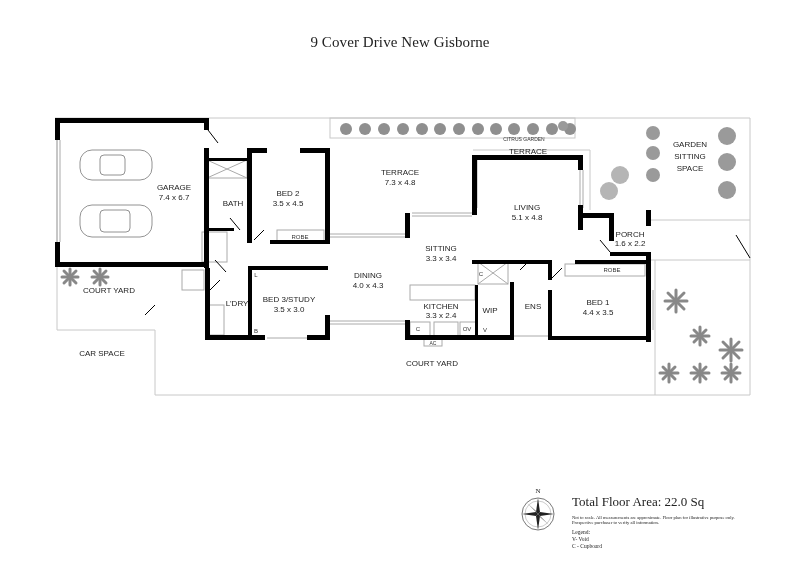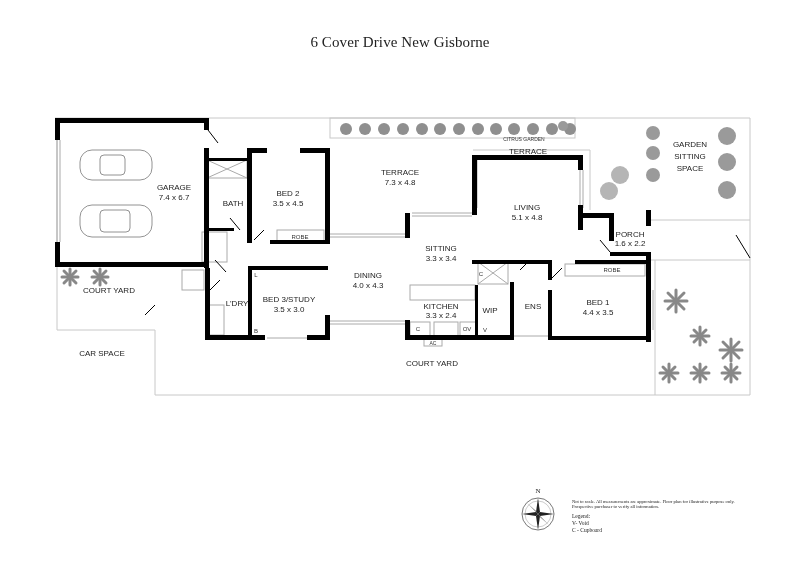--- a/index.html
+++ b/index.html
@@ -11,21 +11,21 @@
   .lbl-xs{font-family:"Liberation Sans",sans-serif;font-size:5px;fill:#333;text-anchor:middle;}
   .footer{position:absolute;left:572px;top:494px;font-family:"Liberation Serif",serif;color:#222;}
   .area{font-size:13px;}
   .note{font-size:4.6px;line-height:5.4px;margin-top:5px;width:190px;}
   .legend{font-size:5.5px;line-height:7px;margin-top:3px;}
   .compass{position:absolute;left:516px;top:484px;}
 </style>
 </head>
 <body>
 
-<div class="title">6 Cover Drive New Gisborne</div>
+<div class="title">9 Cover Drive New Gisborne</div>
 
 <svg class="plan" width="800" height="566" viewBox="0 0 800 566">
 
   <g fill="none" stroke="#c8c8c8" stroke-width="1">
     <polyline points="55,118 750,118 750,395 155,395 155,330 57,330 57,118"></polyline>
     <line x1="650" y1="220" x2="750" y2="220"></line>
     <line x1="650" y1="260" x2="750" y2="260"></line>
     <line x1="655" y1="260" x2="655" y2="395"></line>
     <rect x="330" y="118" width="245" height="20"></rect>
     <line x1="473" y1="150" x2="590" y2="150"></line>
@@ -273,20 +273,21 @@
     <polygon points="6,30 20,28 22,30 20,32" fill="#222"></polygon>
     <polygon points="38,30 24,28 22,30 24,32" fill="#222"></polygon>
     <polygon points="11,19 22,30 20,27" fill="#555"></polygon>
     <polygon points="33,41 22,30 24,33" fill="#555"></polygon>
     <polygon points="33,19 22,30 25,27" fill="#555"></polygon>
     <polygon points="11,41 22,30 19,33" fill="#555"></polygon>
   </svg>
 </div>
 
 <div class="footer">
+  <div class="area">Total Floor Area: 22.0 Sq</div>
   <div class="note">
     <div>Not to scale. All measurements are approximate. Floor plan for illustrative purpose only.</div>
     <div>Prospective purchaser to verify all information.</div>
   </div>
   <div class="legend">
     <div>Legend:</div>
     <div>V- Void</div>
     <div>C - Cupboard</div>
   </div>
 </div>

